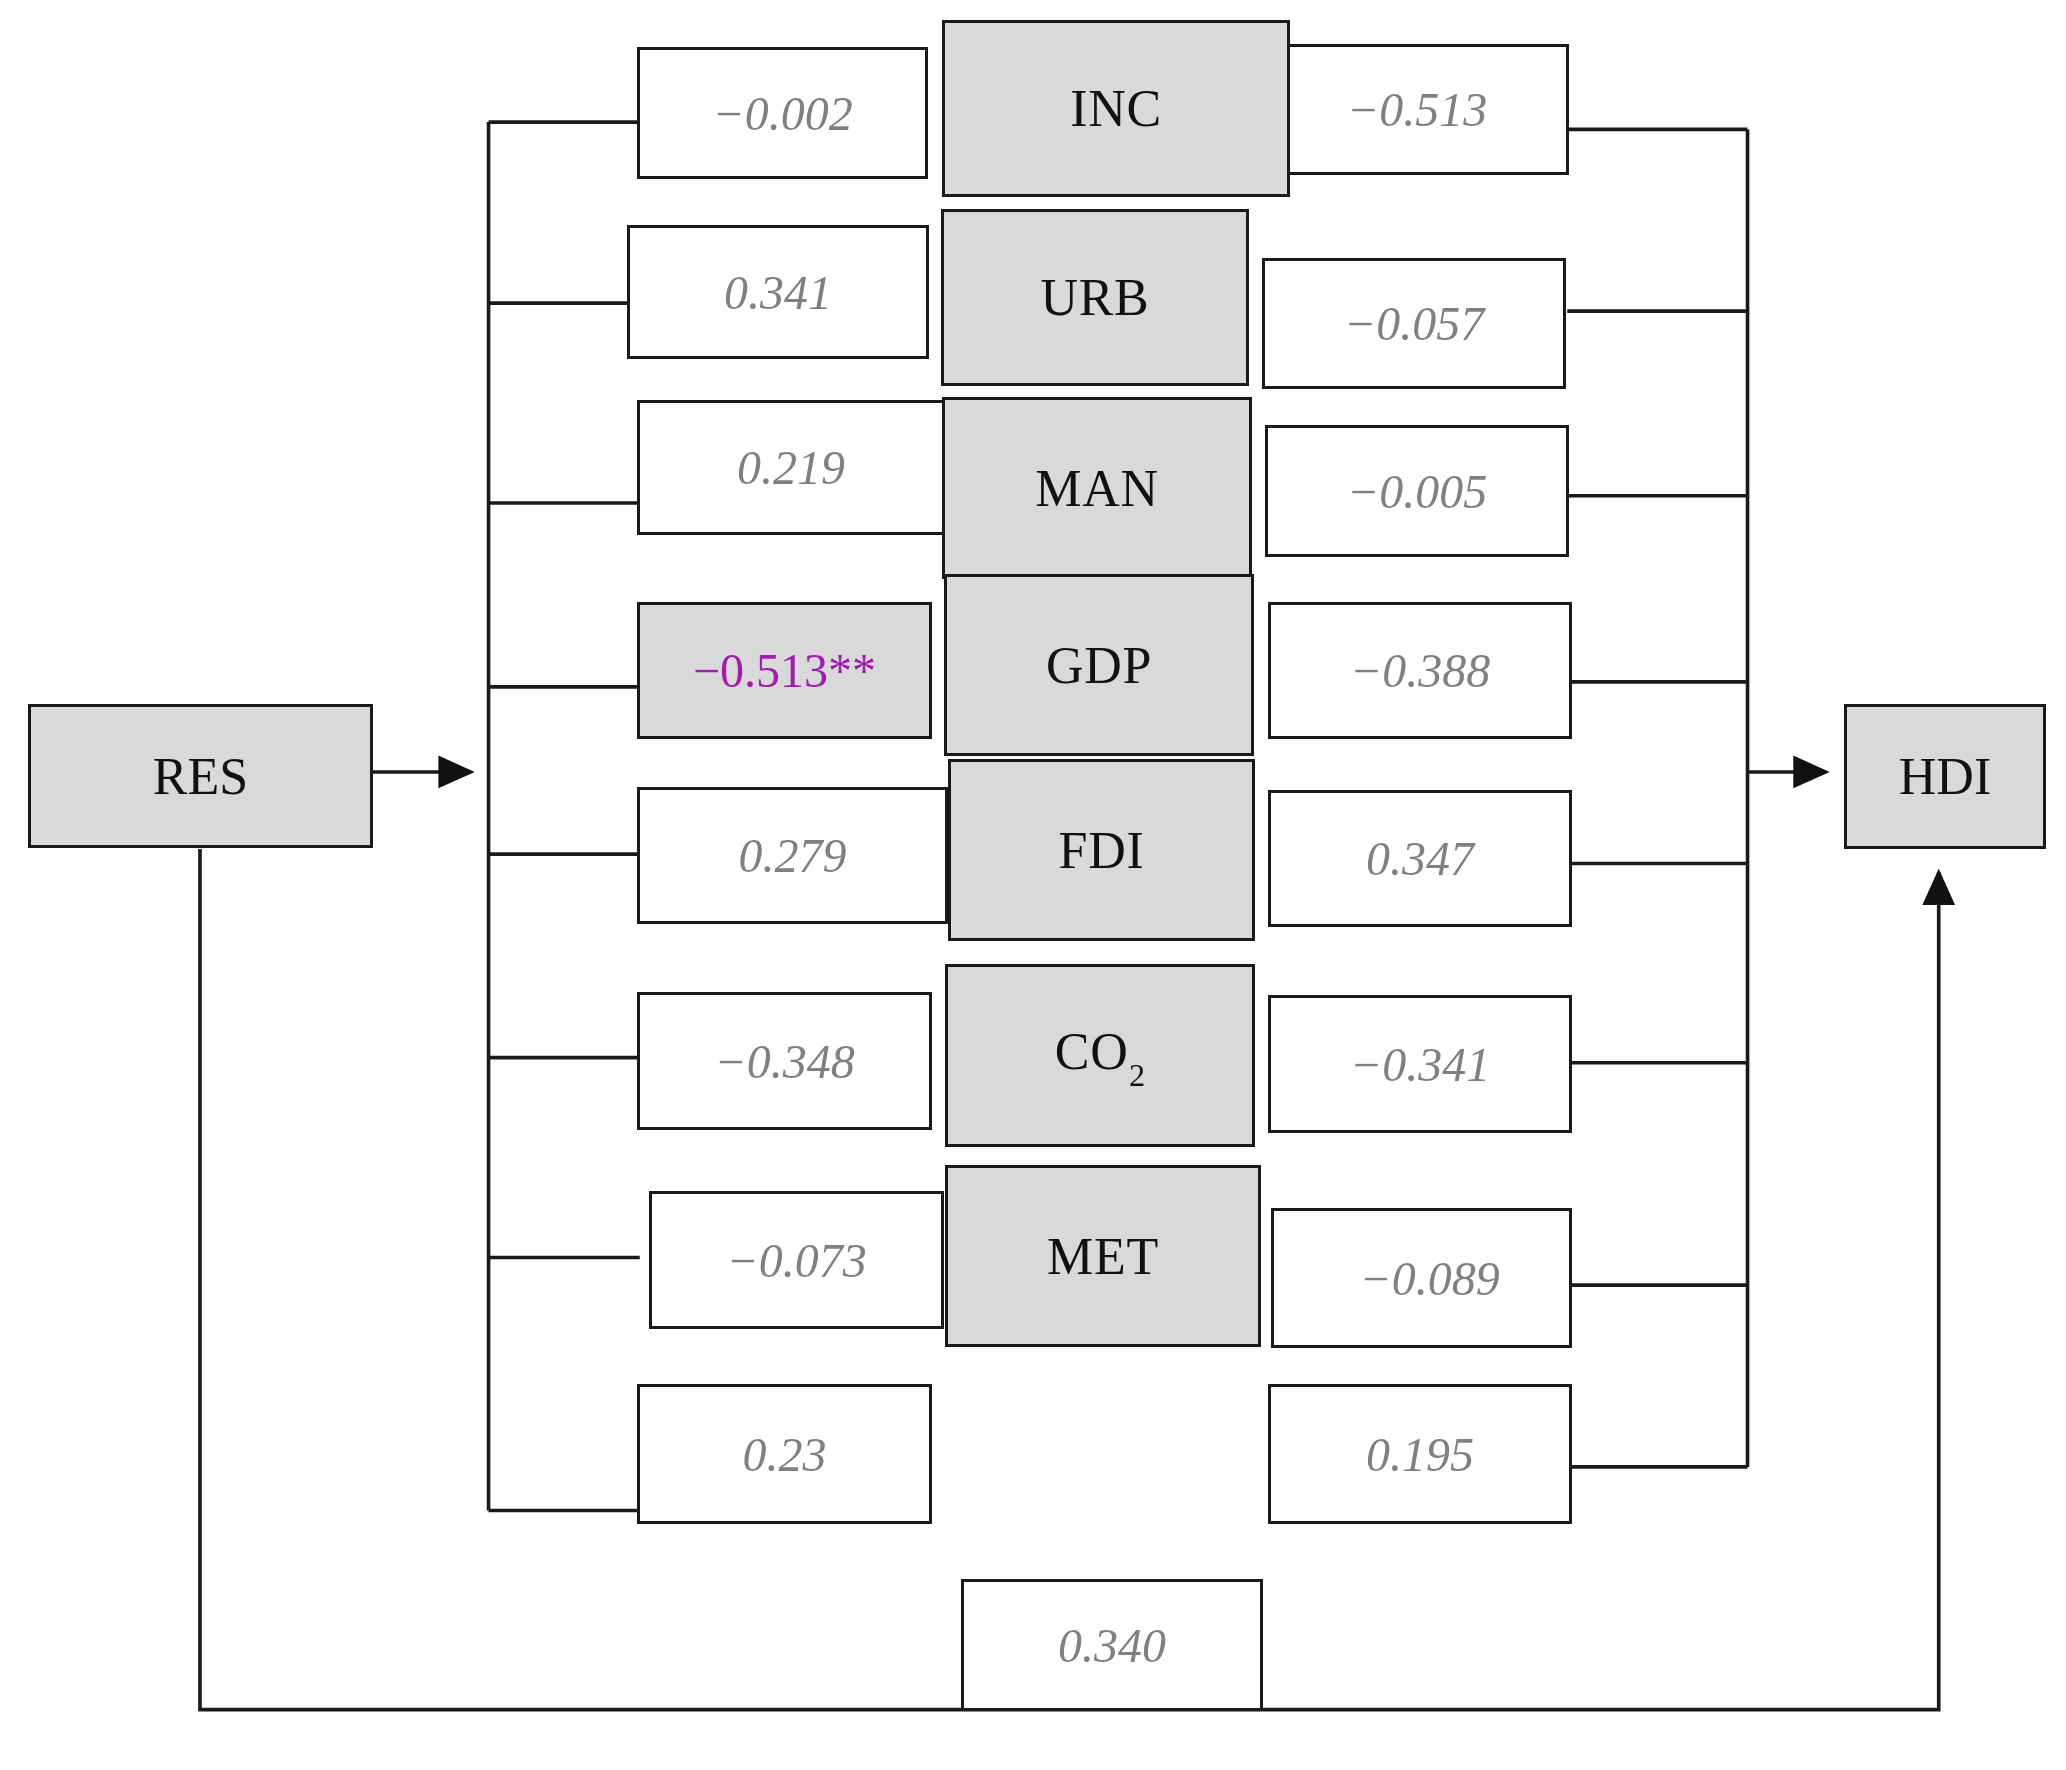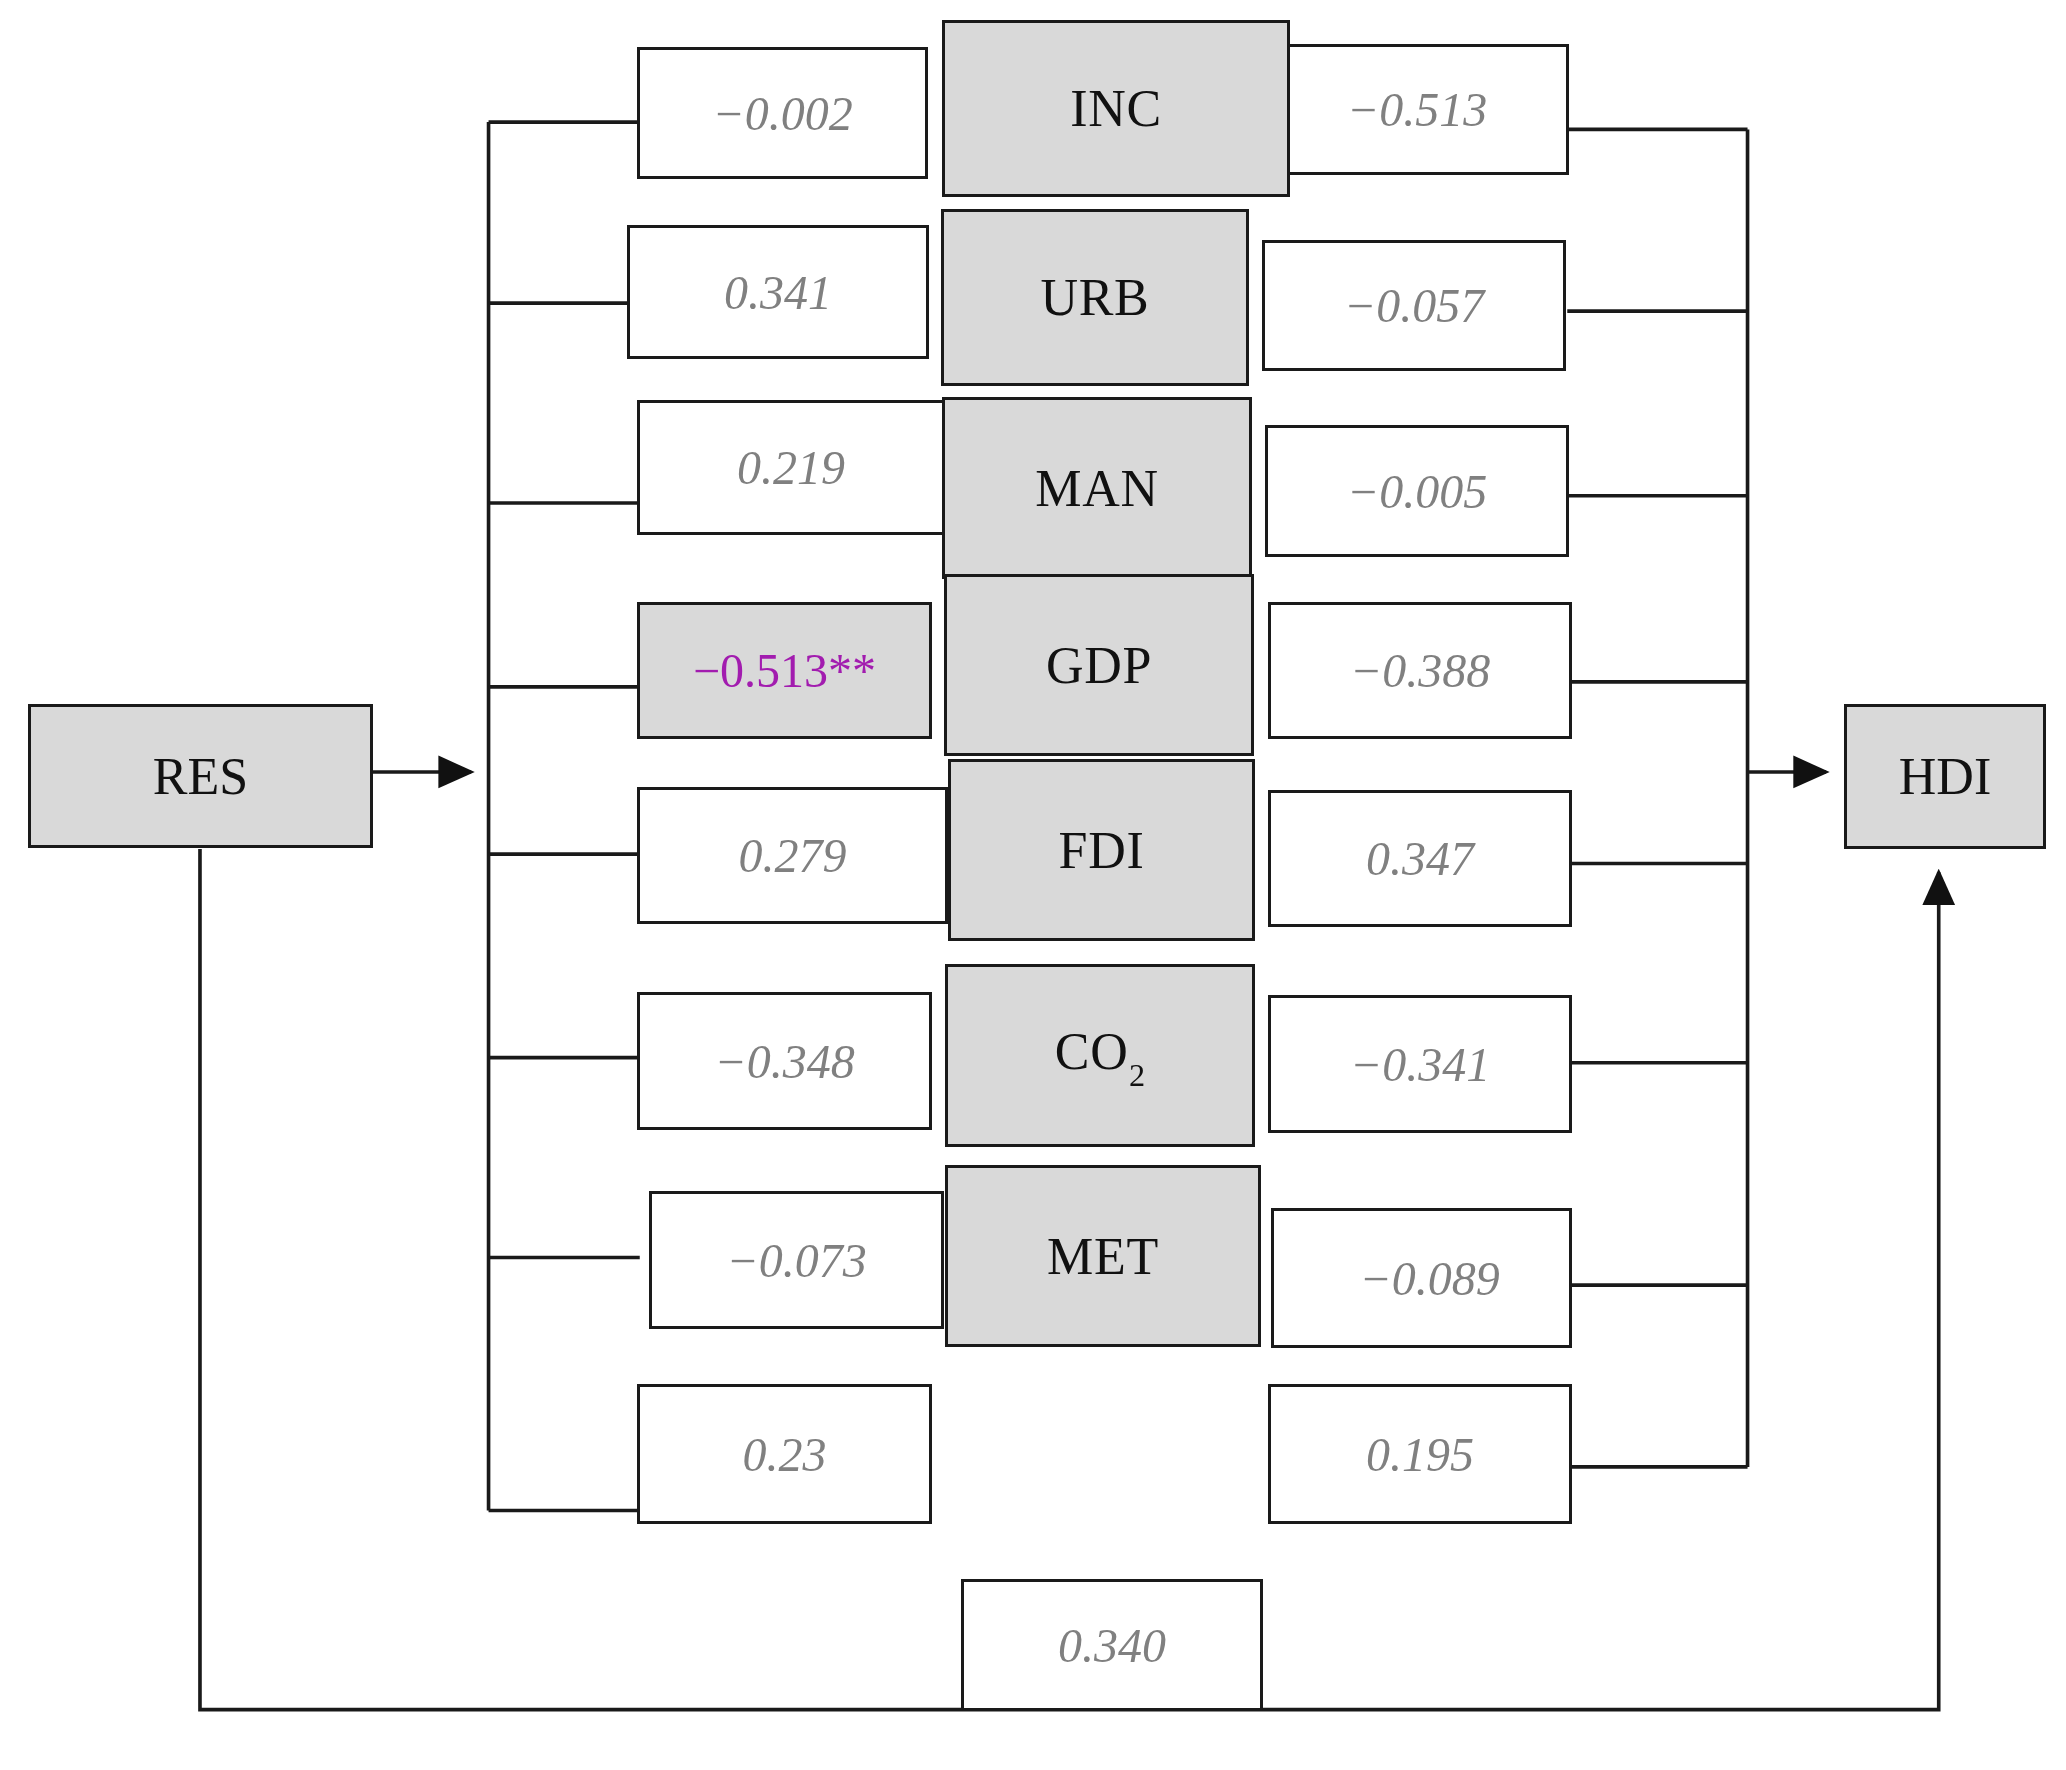--- a/index.html
+++ b/index.html
@@ -141,21 +141,21 @@
   <div class="val-box" style="left:1265px; top:44px; width:304px; height:131px;">
     <span>−0.513</span>
   </div>
 
   <div class="val-box" style="left:627px; top:225px; width:302px; height:134px;">
     <span>0.341</span>
   </div>
   <div class="node-box" style="left:941px; top:209px; width:308px; height:177px;">
     <span>URB</span>
   </div>
-  <div class="val-box" style="left:1262px; top:240px; width:304px; height:131px;text-align:right;">
+  <div class="val-box" style="left:1262px; top:258px; width:304px; height:131px;text-align:right;">
     <span>−0.057</span>
   </div>
 
   <div class="val-box" style="left:637px; top:400px; width:308px; height:135px;">
     <span>0.219</span>
   </div>
   <div class="node-box" style="left:942px; top:397px; width:310px; height:182px;">
     <span>MAN</span>
   </div>
   <div class="val-box" style="left:1265px; top:425px; width:304px; height:132px;">

